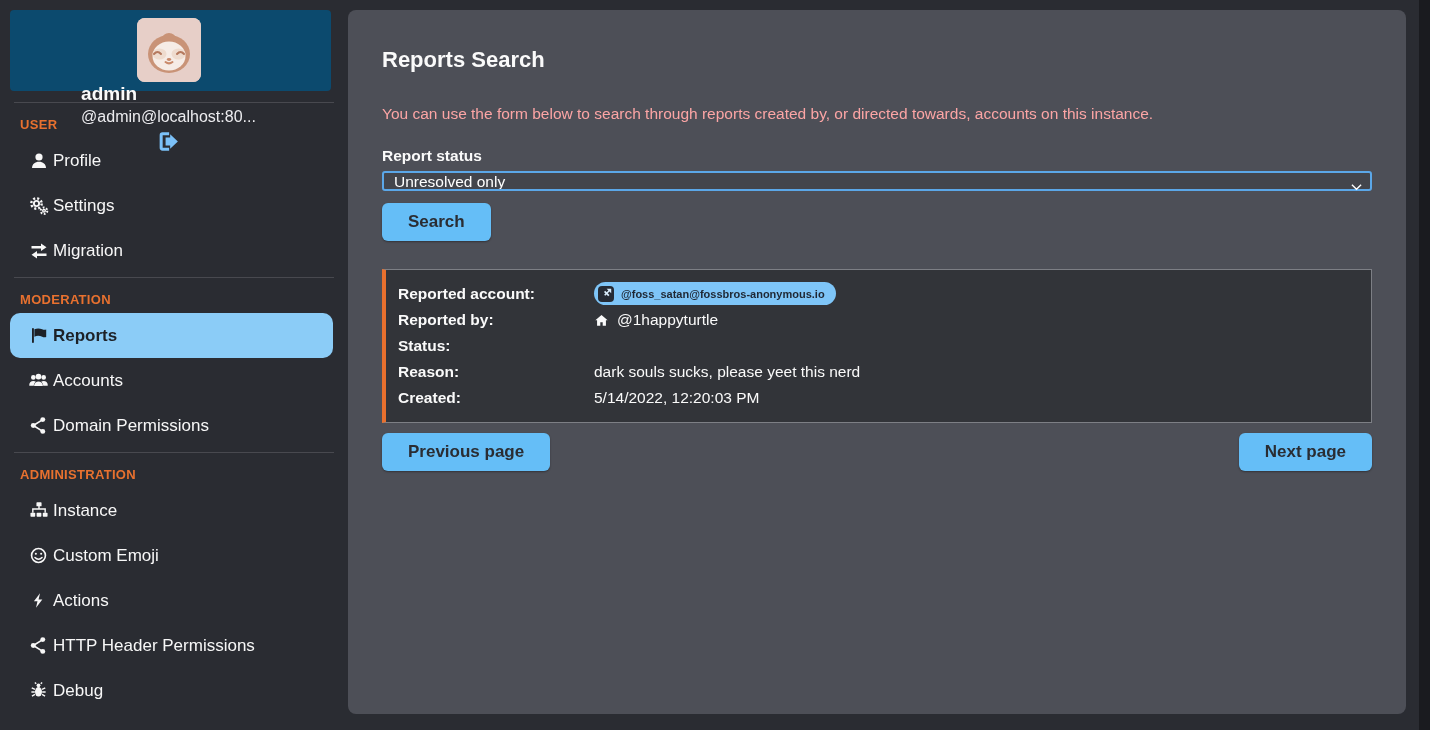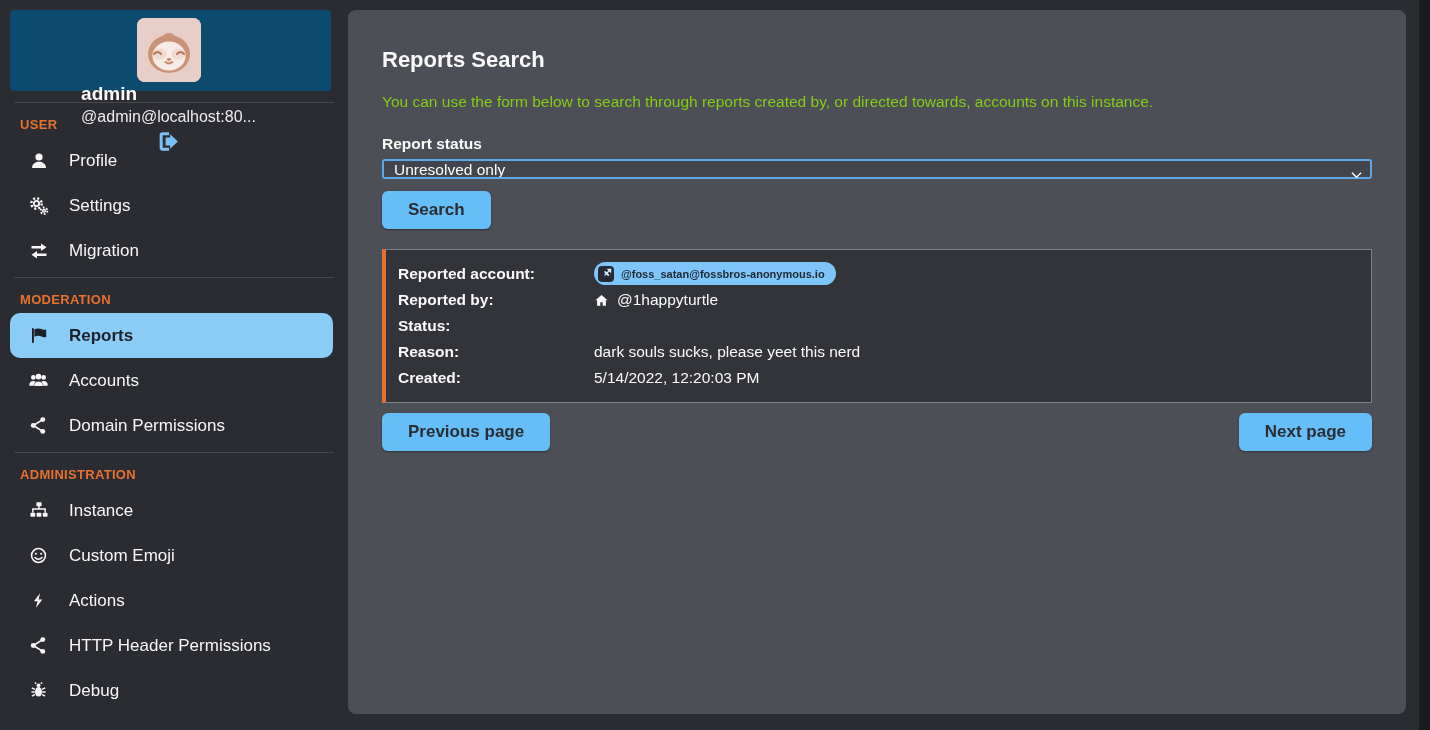--- a/index.html
+++ b/index.html
@@ -41,56 +41,56 @@
     flex:0 0 auto; color:#7bc1f8; display:flex; align-items:center;
     background:none; border:none; cursor:pointer; padding:2px;
   }
   .divider{ border-top:1px solid #48494f; margin:4px 14px 0 14px; }
   .divider.first{ margin-top:11px; }
   .nav-heading{
     margin:14px 0 6px 20px; font-size:13px; font-weight:bold;
     color:#e8712f; letter-spacing:.3px;
   }
   .nav-item{
-    height:45px; display:flex; align-items:center; gap:20px;
+    height:45px; display:flex; align-items:center; gap:4px;
     padding-left:28px; font-size:17px; color:#f7f7f7; cursor:pointer;
   }
   .nav-item .svg-icon{ flex:0 0 21px; display:flex; justify-content:center; }
   .nav-item.active{
     margin:0 15px 0 10px; padding-left:18px;
     background:#8bccf7; color:#1d2127; font-weight:bold; border-radius:10px;
   }
   
   .panel{
     position:absolute; left:348px; top:10px; width:1058px; height:704px;
     background:#4d4f57; border-radius:8px; padding:26px 34px;
   }
   .page-title{ margin-top:8px; font-size:22px; font-weight:bold; line-height:32px; }
-  .page-desc{ margin-top:16px; font-size:15.5px; color:#84cc16; line-height:20px; }
+  .page-desc{ margin-top:28px; font-size:15.5px; color:#fca5a5; line-height:20px; }
   .field-label{ display:block; margin-top:22px; font-size:15.5px; font-weight:bold; line-height:20px; }
   .select-wrap{ position:relative; margin-top:5px; }
   .status-select{
     width:100%; height:20px; appearance:none; -webkit-appearance:none;
     background:#43454c; color:#fff; font-size:15.5px;
     font-family:"Liberation Sans","DejaVu Sans",sans-serif;
     border:2px solid #5ba7e8; border-radius:3px; padding:0 28px 0 10px;
     cursor:pointer;
   }
   .select-chevron{ position:absolute; right:10px; top:12px; pointer-events:none; }
   .btn{
     display:inline-block; background:#65bef7; color:#2a2d33;
     font-size:17px; font-weight:bold;
     font-family:"Liberation Sans","DejaVu Sans",sans-serif;
     border:none; border-radius:6px; padding:9px 26px; cursor:pointer;
     box-shadow:0 1px 2px rgba(0,0,0,.35);
   }
   .search-btn{ margin-top:12px; }
   
   .report-card{
-    margin-top:20px;
+    margin-top:28px;
     background:#323439;
     border:1px solid #7d7f85;
     border-left:4px solid #e8702e;
     padding:11px 12px;
   }
   .report-row{
     display:grid; grid-template-columns:196px 1fr;
     font-size:15.5px; line-height:26px; align-items:center;
   }
   .report-row .row-label{ font-weight:bold; }

